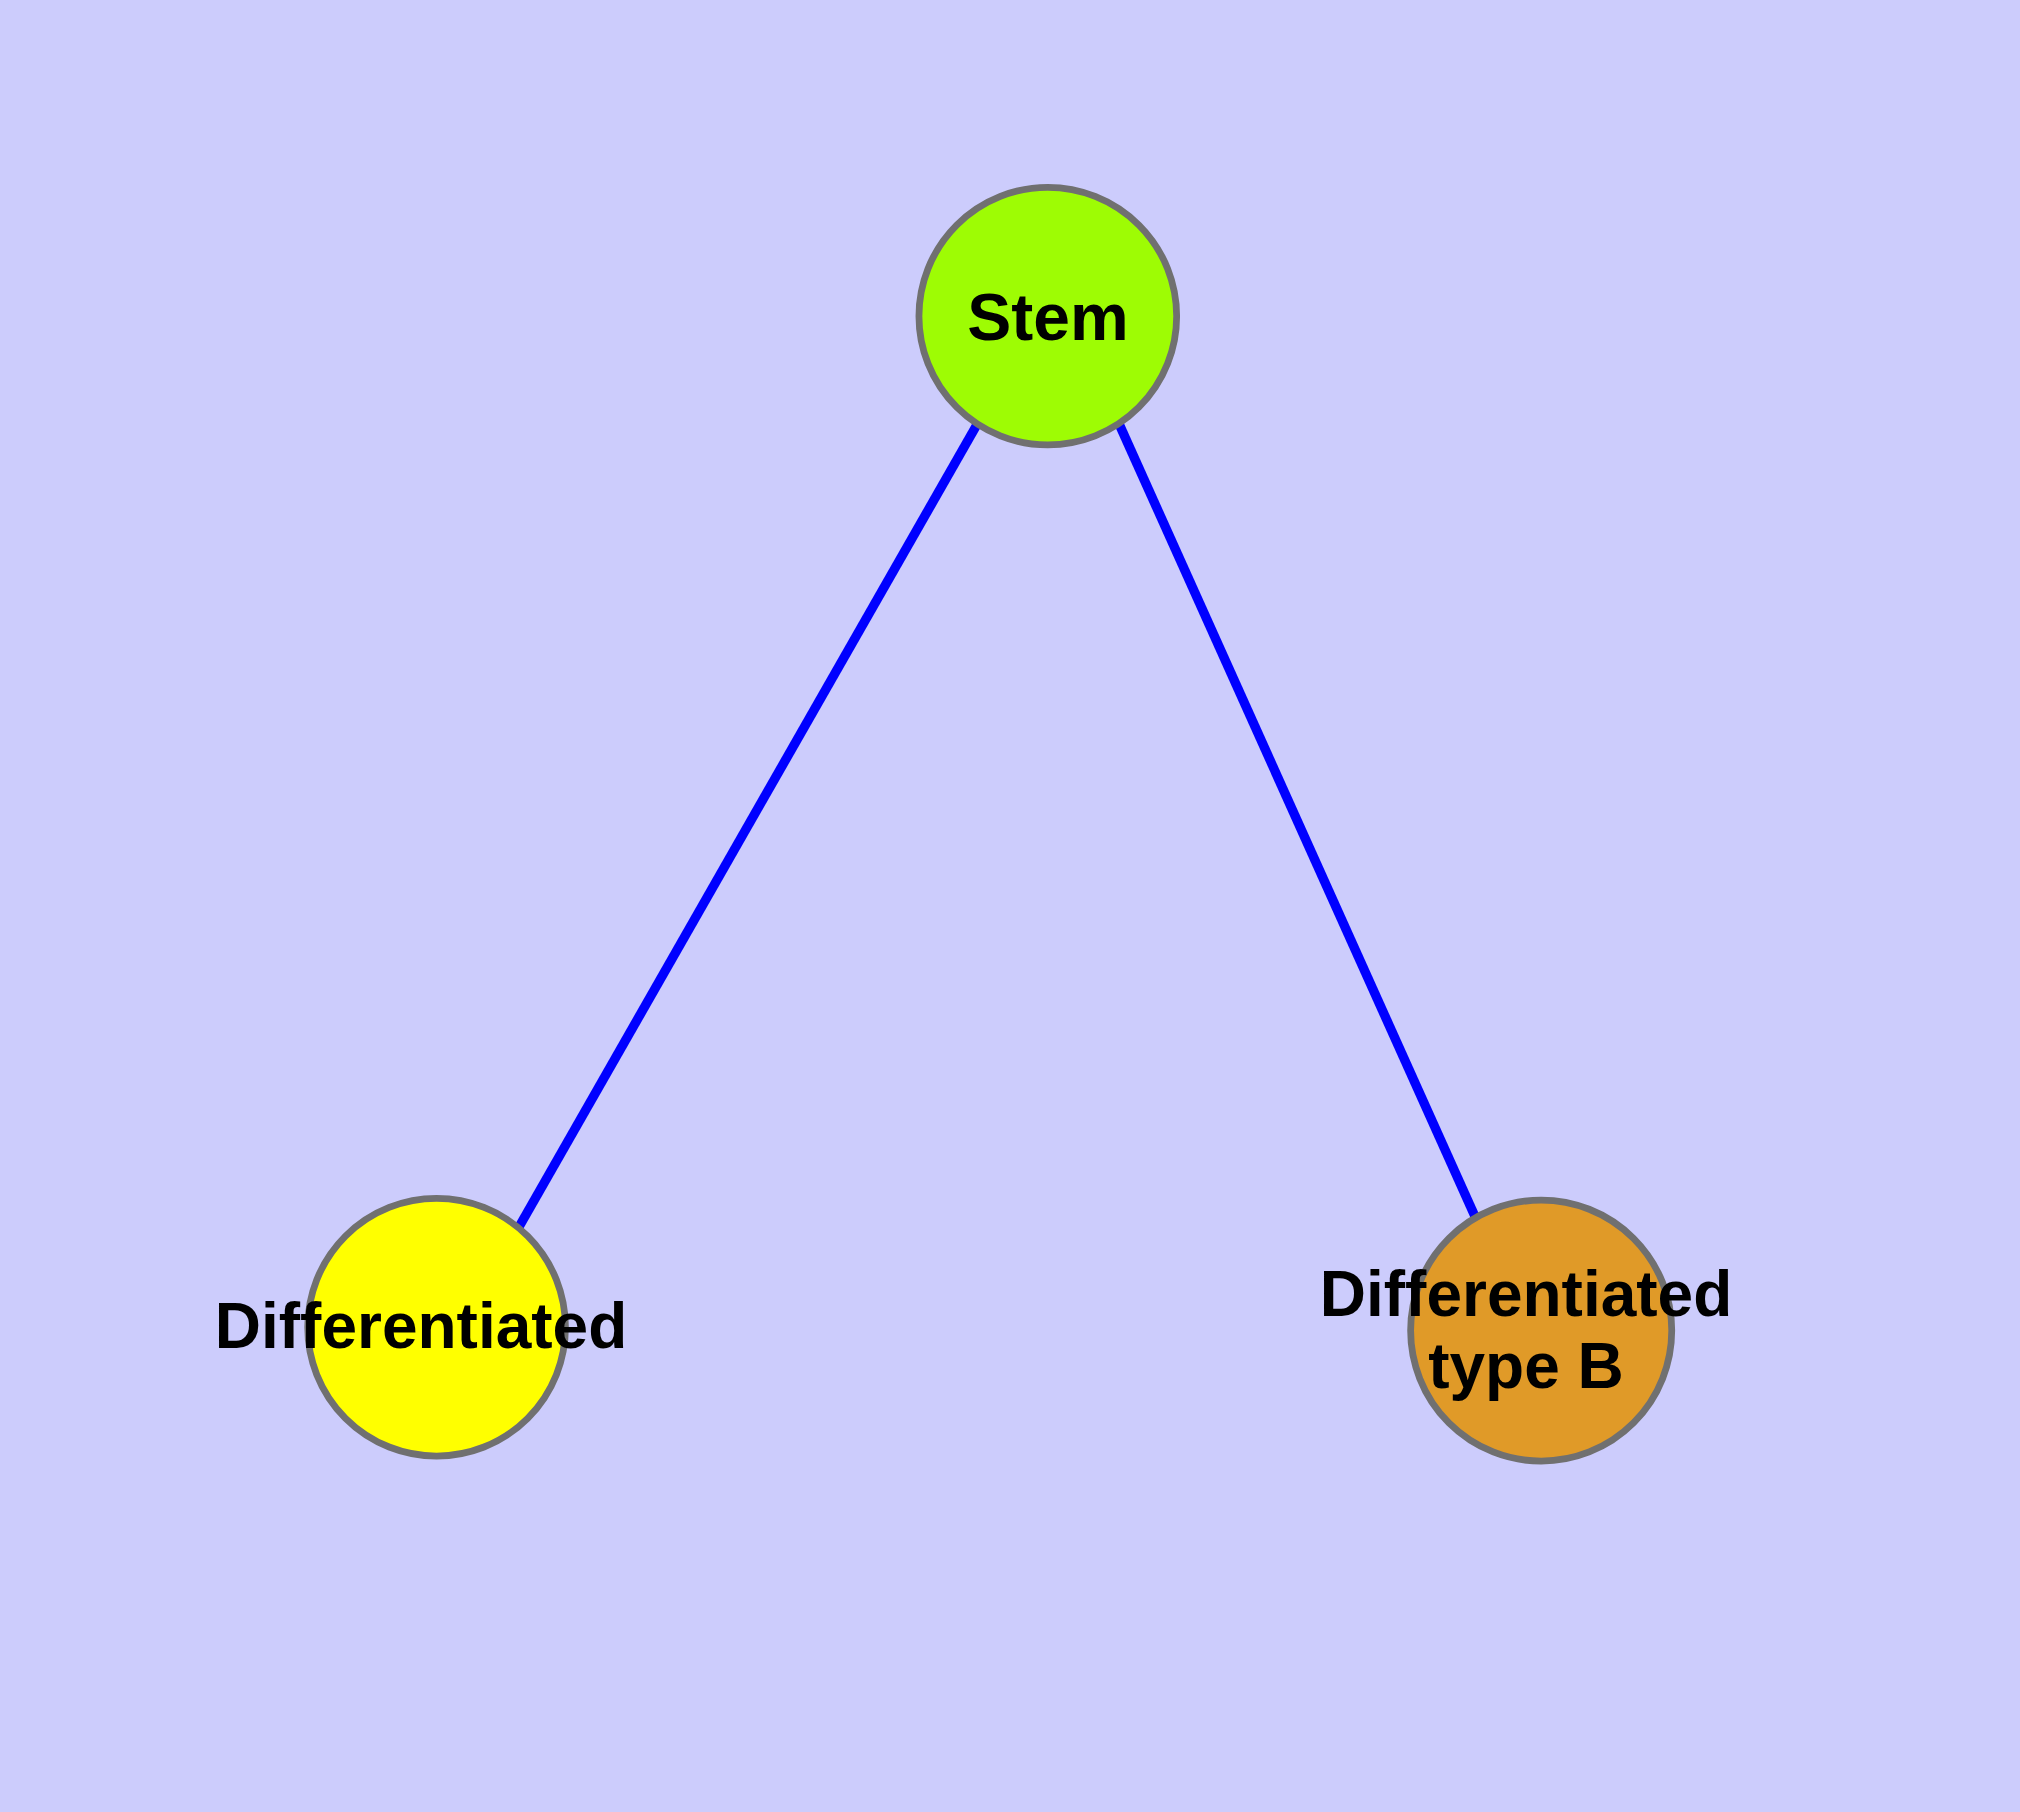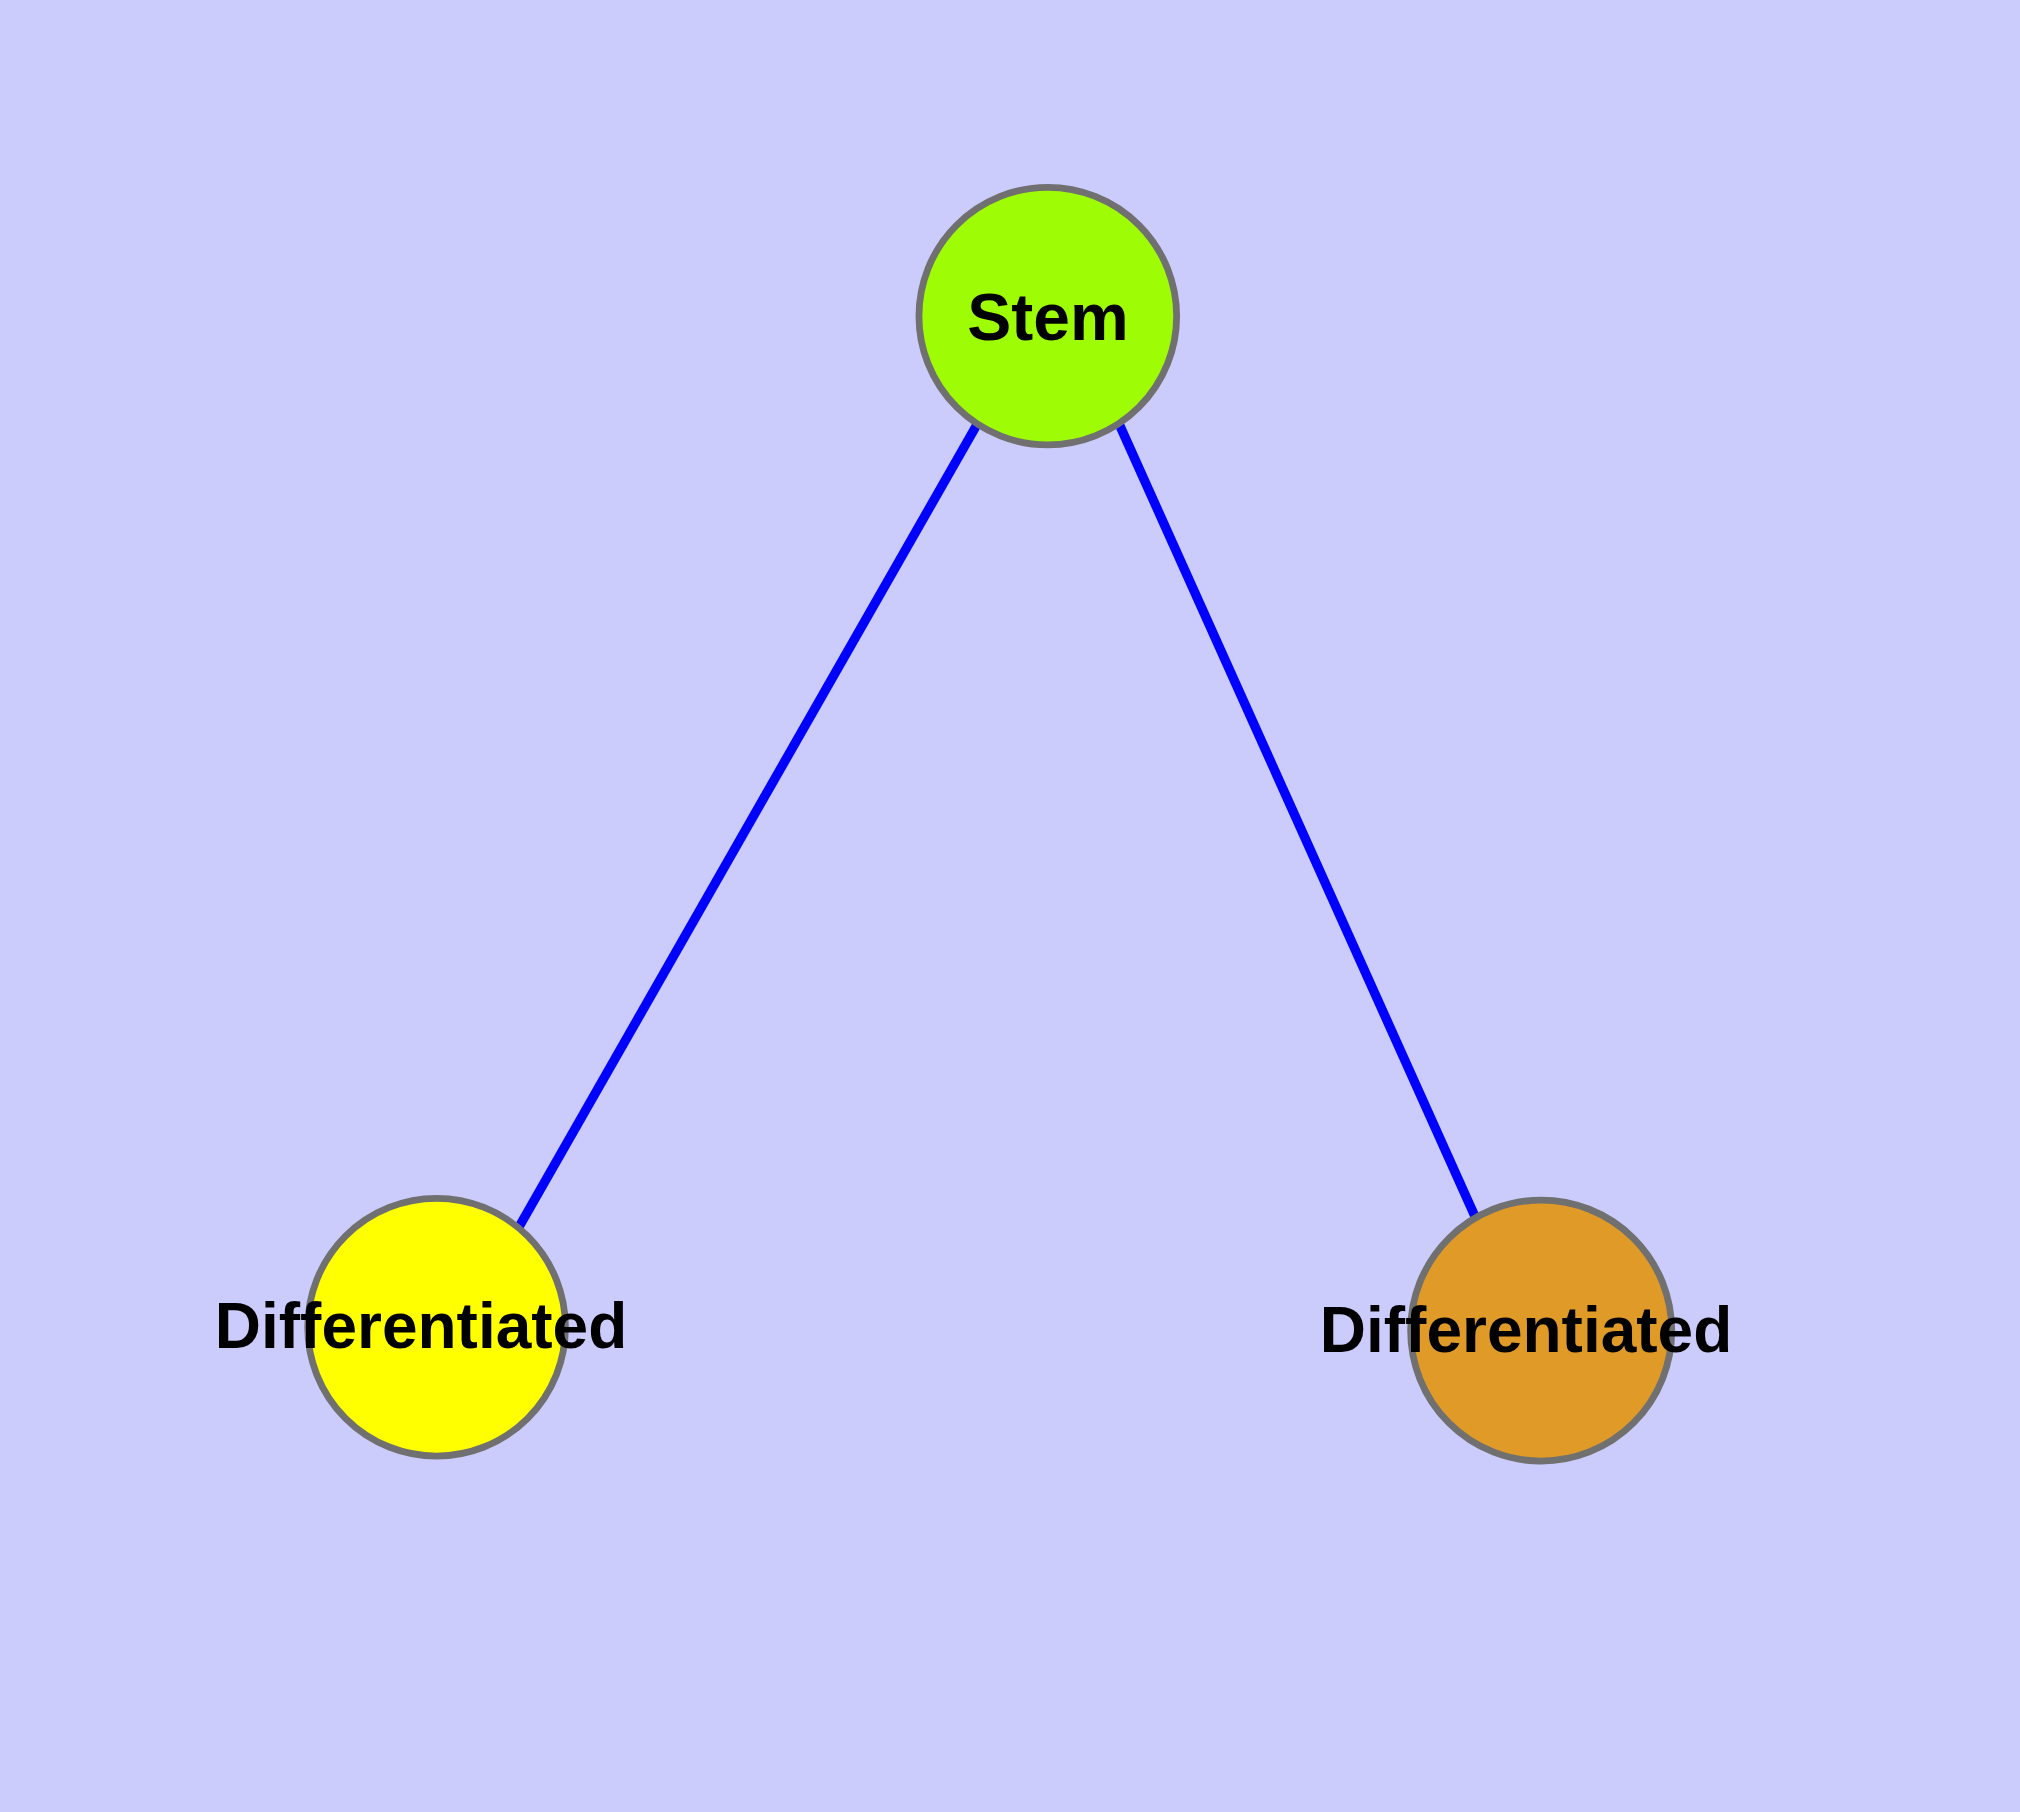--- a/index.html
+++ b/index.html
@@ -65,16 +65,16 @@
         <circle cx="1236" cy="373" r="152" fill="#9efc04" stroke="#707070" stroke-width="8"></circle>
         <circle cx="515" cy="1566" r="152" fill="#ffff00" stroke="#707070" stroke-width="8"></circle>
         <circle cx="1818" cy="1570" r="154" fill="#e09a28" stroke="#707070" stroke-width="8"></circle>
       </g>
   </svg>
 
   <div class="node-label" id="label-stem" style="left: 1048px; top: 318px;"><span class="line">Stem</span></div>
 
   <div class="node-label" id="label-diffA" style="left: 421px; top: 1327px;"><span class="line">Differentiated</span></div>
 
-  <div class="node-label" id="label-diffB" style="left: 1526px; top: 1331px;"><span class="line">Differentiated</span></div>
+  <div class="node-label" id="label-diffB" style="left: 1526px; top: 1331px;"><span class="line">Differentiated</span><span class="line">type B</span></div>
 
 </div>
 
 
 </body></html>

